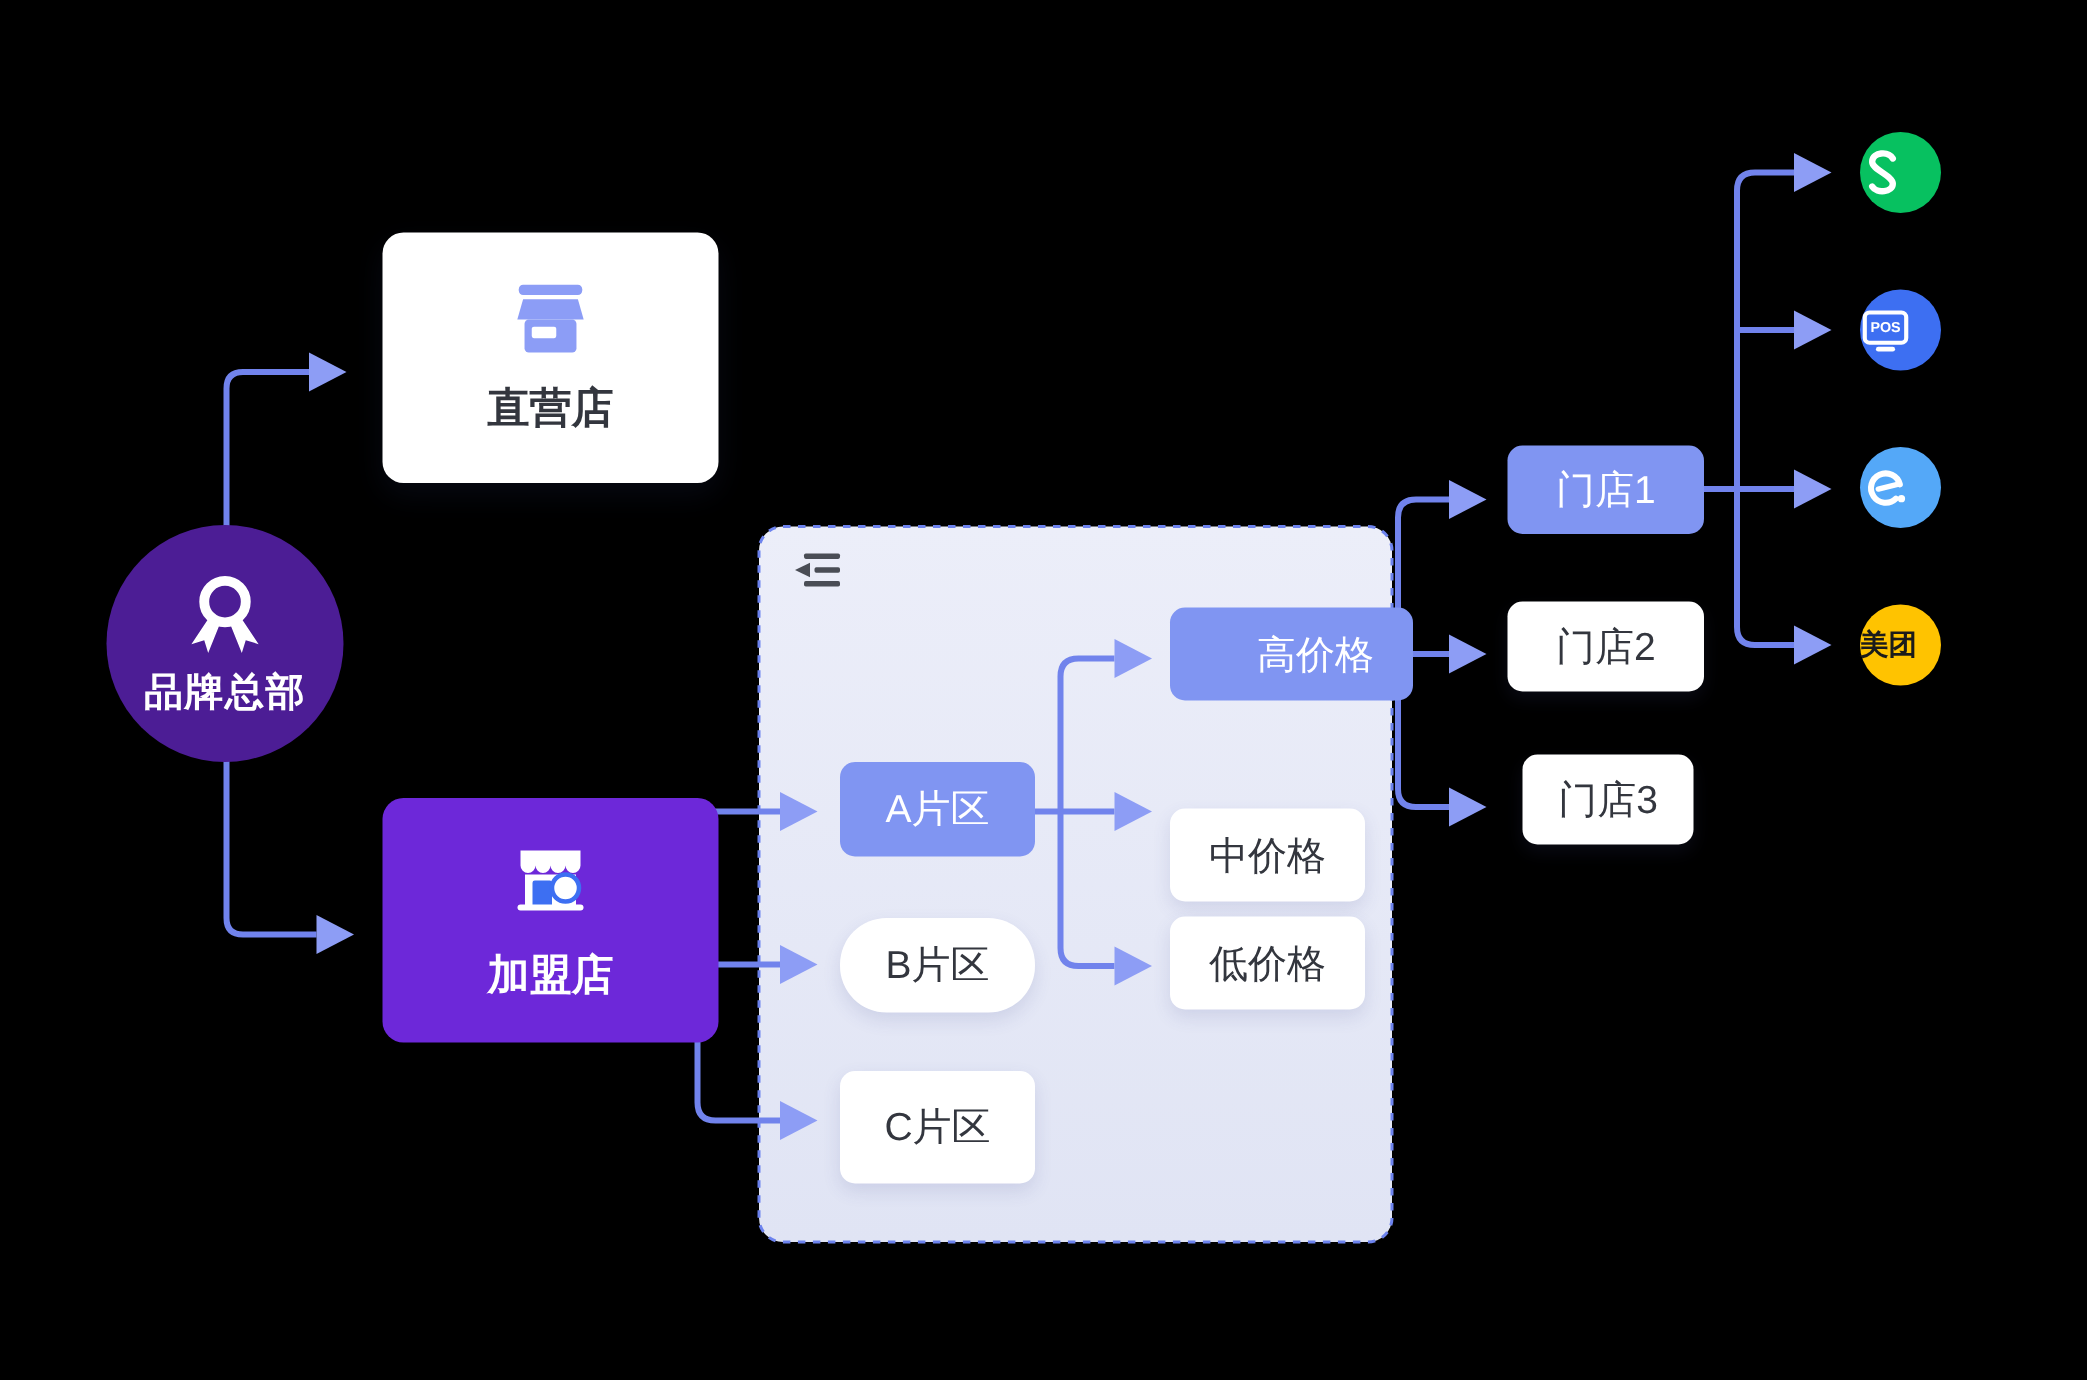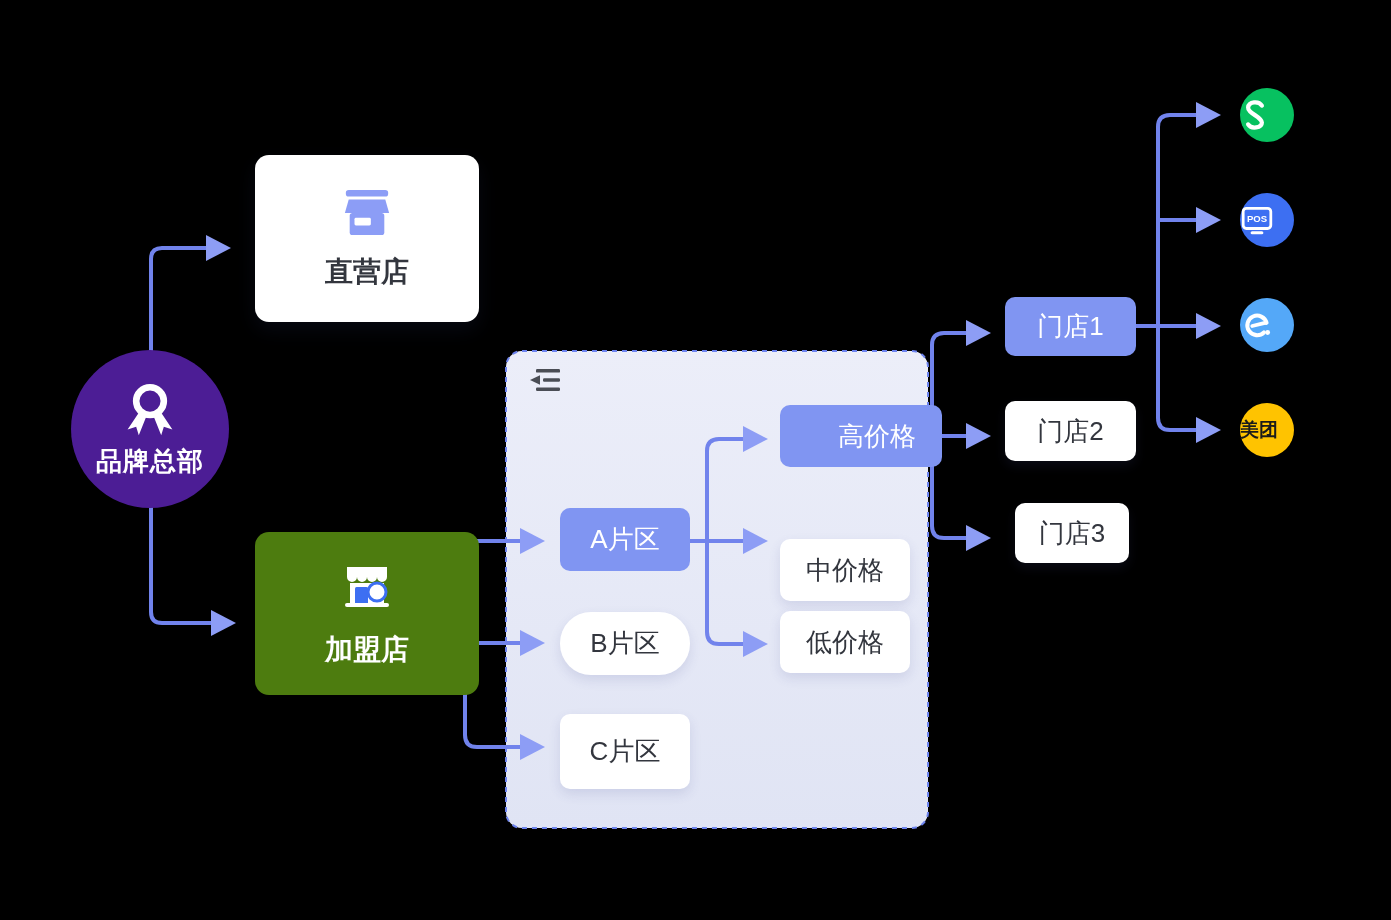--- a/index.html
+++ b/index.html
@@ -9,21 +9,21 @@
   .node{position:absolute;display:flex;align-items:center;justify-content:center;}
   
   .hq{left:71px;top:350px;width:158px;height:158px;border-radius:50%;background:#4c1d95;
       flex-direction:column;gap:6px;}
   .hq-label{color:#fff;font-size:26px;font-weight:600;letter-spacing:1px;}
   
   .card{width:224px;border-radius:14px;flex-direction:column;gap:16px;}
   .card-direct{left:255px;top:155px;height:167px;background:#fff;
                box-shadow:0 8px 20px rgba(40,50,100,.18);}
   .card-direct .card-label{color:#33363E;font-size:28px;font-weight:600;}
-  .card-franchise{left:255px;top:532px;height:163px;background:#4d7c0f;}
+  .card-franchise{left:255px;top:532px;height:163px;background:#6d28d9;}
   .card-franchise .card-label{color:#fff;font-size:28px;font-weight:600;}
   
   .collapse-btn{position:absolute;left:530px;top:368px;width:32px;height:25px;cursor:pointer;}
   
   .chip{position:absolute;width:130px;height:62px;border-radius:10px;display:flex;
         align-items:center;justify-content:center;font-size:26px;font-weight:500;
         background:#fff;color:#33363E;box-shadow:0 5px 12px rgba(70,80,150,.14);}
   .chip.hl{background:#8095F2;color:#fff;box-shadow:none;}
   .zone-a{left:560px;top:508px;height:63px;}
   .zone-b{left:560px;top:612px;height:63px;border-radius:31px;}

